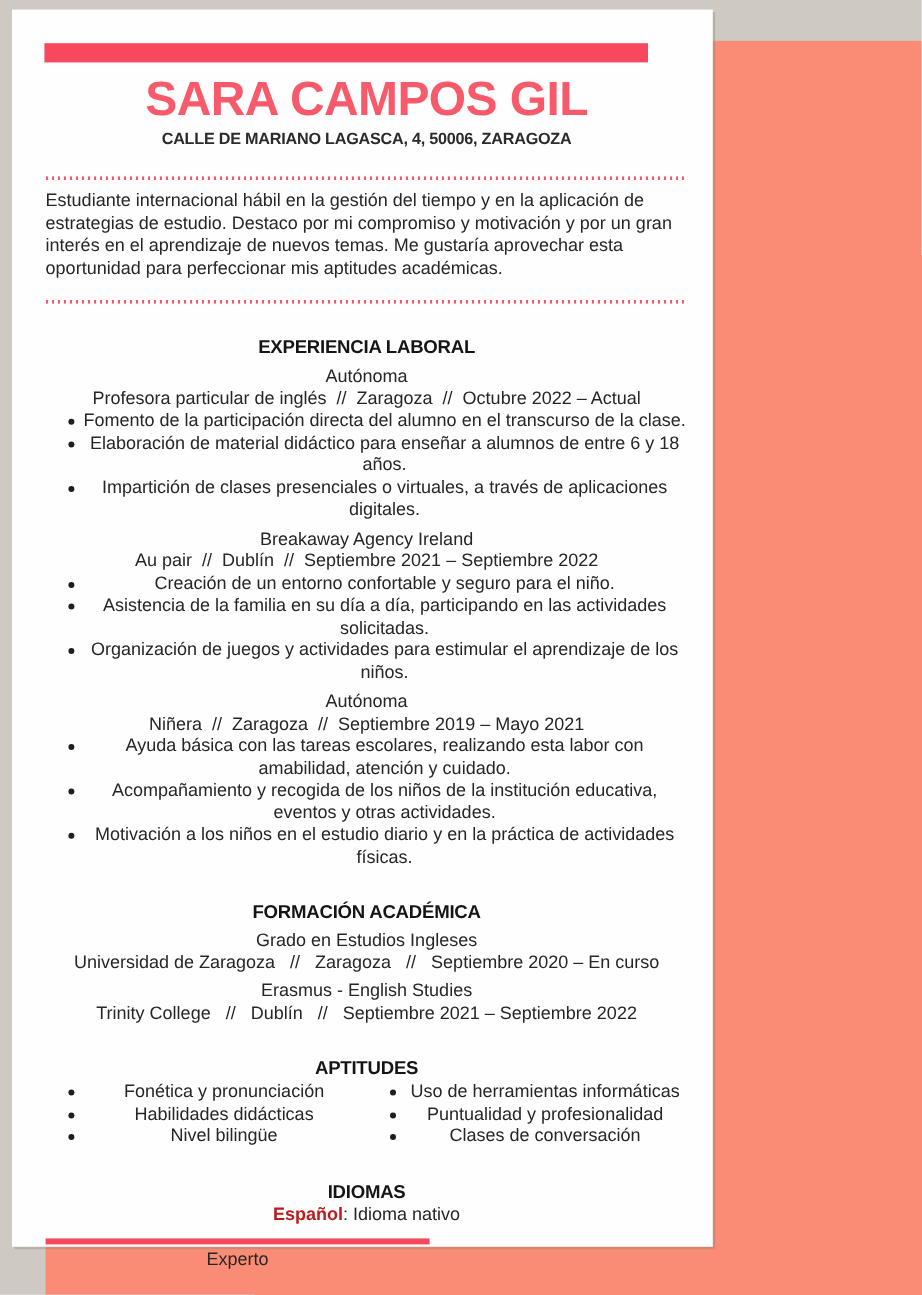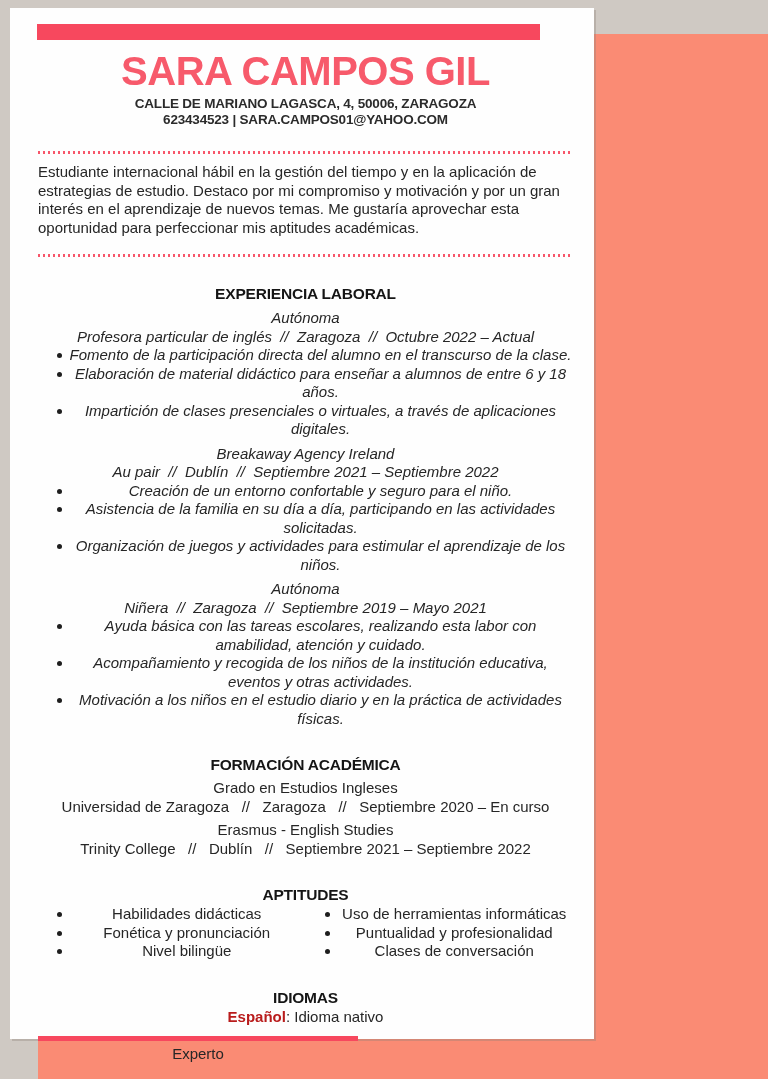--- a/index.html
+++ b/index.html
@@ -11,21 +11,21 @@
   }
   .salmon-backdrop{
     position:absolute;left:38px;top:34px;right:0;bottom:0;
     background:#fa8b74;
   }
   .page{
     position:absolute;left:10px;top:8px;width:584px;height:1031px;
     background:#fefefe;
     box-shadow:2px 2px 0 rgba(140,128,120,0.35);
     box-sizing:border-box;
-    padding:0 21px 0 28px;
+    padding:12px 21px 0 28px;
     color:#262626;
     font-size:15px;line-height:18.5px;
   }
   .top-bar{
     margin:16px 33px 0 -1px;
     height:16px;background:#f7485e;
   }
   .person-name{
     margin-top:9px;text-align:center;
     color:#f75a6b;font-size:40px;line-height:44px;font-weight:bold;
@@ -46,21 +46,21 @@
     font-weight:bold;font-size:15.5px;line-height:19px;color:#151515;
     letter-spacing:-0.2px;margin-bottom:1px;
   }
   .meta-line{white-space:pre-wrap;}
   ul.bullets{margin:0;padding:0;list-style:none;}
   ul.bullets li{position:relative;padding-left:30px;}
   ul.bullets li::before{
     content:"";position:absolute;left:19px;top:7px;
     width:5px;height:5px;border-radius:50%;background:#1e1e1e;
   }
-  .job{margin-top:6px;font-style:italic;}
+  .job{margin-top:6px;}
   .job:first-of-type{margin-top:0;}
   .edu-entry{margin-top:5px;}
   .edu-entry:first-of-type{margin-top:0;}
   .skills-cols{display:flex;}
   .skills-cols ul{width:352px;}
   .lang-native{margin-top:0;}
   .lang-native b,.lang-row b{color:#b91c1c;}
   .lang-block{margin-top:10px;width:320px;}
   .lang-row{display:flex;justify-content:space-between;align-items:flex-end;}
   .lang-bar{height:5px;background:#f7485e;margin-top:3px;}
@@ -73,21 +73,20 @@
 <div class="salmon-backdrop"></div>
 
 <div class="page">
 
   <div class="top-bar"></div>
 
   <div class="person-name">SARA CAMPOS GIL</div>
 
   <div class="contact">
     <div>CALLE DE MARIANO LAGASCA, 4, 50006, ZARAGOZA</div>
-    <div>623434523 | SARA.CAMPOS01@YAHOO.COM</div>
   </div>
 
   <div class="dotted"></div>
 
   <div class="summary">Estudiante internacional hábil en la gestión del tiempo y en la aplicación de estrategias de estudio. Destaco por mi compromiso y motivación y por un gran interés en el aprendizaje de nuevos temas. Me gustaría aprovechar esta oportunidad para perfeccionar mis aptitudes académicas.</div>
 
   <div class="dotted second"></div>
 
   <div class="section">
     <div class="section-title">EXPERIENCIA LABORAL</div>
@@ -132,22 +131,22 @@
     <div class="edu-entry">
       <div>Erasmus - English Studies</div>
       <div class="meta-line">Trinity College   //   Dublín   //   Septiembre 2021 – Septiembre 2022</div>
     </div>
   </div>
 
   <div class="section">
     <div class="section-title">APTITUDES</div>
     <div class="skills-cols">
       <ul class="bullets">
+        <li>Fonética y pronunciación</li>
         <li>Habilidades didácticas</li>
-        <li>Fonética y pronunciación</li>
         <li>Nivel bilingüe</li>
       </ul>
       <ul class="bullets">
         <li>Uso de herramientas informáticas</li>
         <li>Puntualidad y profesionalidad</li>
         <li>Clases de conversación</li>
       </ul>
     </div>
   </div>
 

